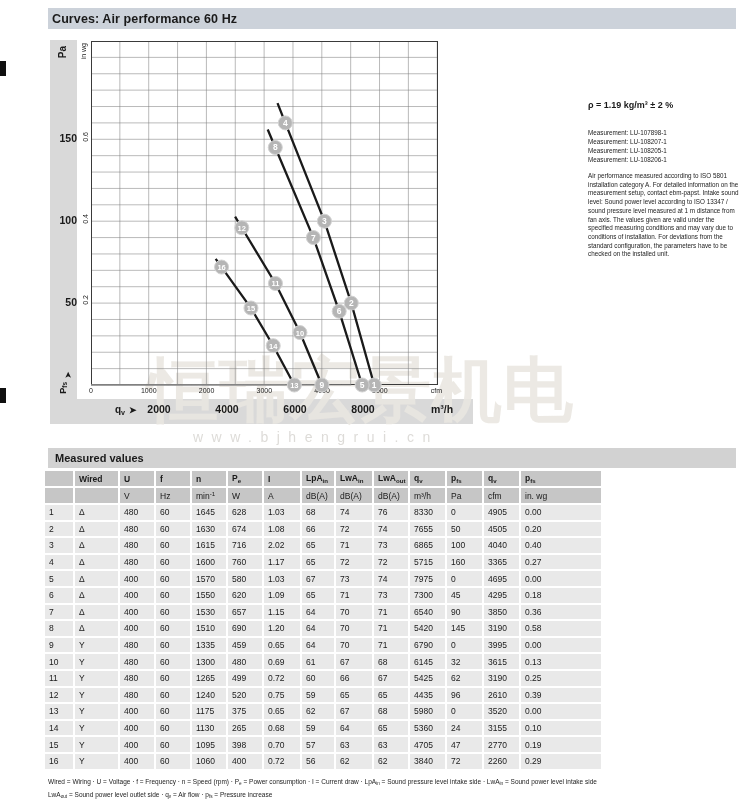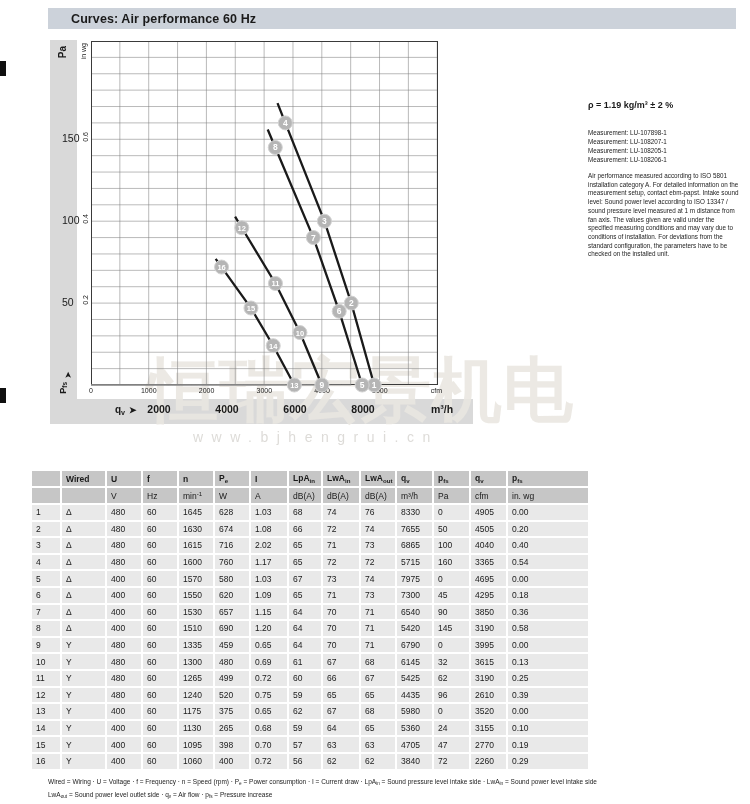--- a/index.html
+++ b/index.html
@@ -7,30 +7,30 @@
         font-family:"Liberation Sans",sans-serif;color:#1a1a1a;}
   sub{font-size:0.72em;vertical-align:-0.25em;}
   sup{font-size:0.72em;vertical-align:0.45em;}
 
   
   .crop-mark{position:absolute;left:0;width:6px;height:15px;background:#101010;}
 
   
   .header-band{position:absolute;left:48px;top:8px;width:688px;height:21px;
     background:var(--header-band,#ccd2da);display:flex;align-items:center;}
-  .header-band span{font-size:12.5px;font-weight:bold;padding-left:23px;letter-spacing:0.1px;}
+  .header-band span{font-size:12.5px;font-weight:bold;padding-left:4px;letter-spacing:0.1px;}
 
   
   .y-band{position:absolute;left:50px;top:40px;width:27px;height:384px;background:var(--axis-band,#d9d9d9);}
   .x-band{position:absolute;left:77px;top:399px;width:396px;height:25px;background:var(--axis-band,#d9d9d9);}
 
   .vtext{writing-mode:vertical-rl;transform:rotate(180deg);}
   .pa-unit{position:absolute;left:7px;top:6px;font-size:10px;font-weight:bold;}
   .inwg-unit{position:absolute;left:80px;top:43px;font-size:7px;z-index:2;}
-  .pa-tick{position:absolute;left:12px;width:27px;text-align:left;font-size:10.5px;font-weight:normal;}
+  .pa-tick{position:absolute;left:0;width:27px;text-align:right;font-size:10.5px;font-weight:bold;}
   .inwg-tick{position:absolute;left:82px;font-size:7px;z-index:2;}
   .pfs-arrow{position:absolute;left:14px;top:330px;font-size:9px;transform:rotate(-90deg);}
   .pfs-label{position:absolute;left:8px;top:342px;font-size:9px;font-weight:bold;}
   .qv-label{position:absolute;left:74px;top:404px;font-size:10px;font-weight:bold;z-index:2;margin-left:41px;}
   .qv-label .arr{font-size:9px;letter-spacing:0;padding-left:4px;}
 
   
   #chart-svg{position:absolute;left:91px;top:41px;width:347px;height:344px;overflow:visible;z-index:2;}
   #chart-svg .grid{stroke:var(--grid,#808080);stroke-width:0.55;}
   #chart-svg .frame{fill:none;stroke:#3a3a3a;stroke-width:1;}
@@ -55,21 +55,21 @@
   
   .wm-cjk{position:absolute;left:148px;top:344px;font-size:70px;font-weight:bold;
     color:var(--watermark,#eae7e1);opacity:0.88;z-index:1;white-space:nowrap;letter-spacing:1px;}
   .wm-url{position:absolute;left:193px;top:429px;font-size:14px;color:#dad8d4;opacity:0.9;
     letter-spacing:8.5px;z-index:1;white-space:nowrap;}
 
   
   .mv-band{position:absolute;left:48px;top:448px;width:688px;height:20px;
     background:var(--table-band,#d2d2d2);display:flex;align-items:center;z-index:2;}
   .mv-band span{font-size:11px;font-weight:bold;padding-left:7px;}
-  #mv-table{position:absolute;left:30px;top:469px;border-collapse:separate;border-spacing:2px;z-index:2;}
+  #mv-table{position:absolute;left:43px;top:469px;border-collapse:separate;border-spacing:2px;z-index:2;}
   #mv-table th,#mv-table td{background:var(--table-body-cell,#e9e9e9);font-size:8.5px;
     text-align:left;padding:0 0 0 4px;height:14.6px;vertical-align:middle;white-space:nowrap;}
   #mv-table thead th{background:var(--table-header-cell,#c6c6c6);height:15px;}
   #mv-table thead tr.hdr th{font-weight:bold;}
   #mv-table thead tr.units th{font-weight:normal;}
 
   
   .legend{position:absolute;left:48px;top:776px;width:690px;font-size:6.5px;line-height:11px;color:#222;}
 </style>
 </head>
@@ -232,20 +232,23 @@
 
   <div class="rho">ρ = 1.19 kg/m³ ± 2 %</div>
   <div class="measurements" id="measurement-list">
       <div class="meas-line">Measurement: LU-107898-1</div>
       <div class="meas-line">Measurement: LU-108207-1</div>
       <div class="meas-line">Measurement: LU-108205-1</div>
       <div class="meas-line">Measurement: LU-108206-1</div>
     </div>
   <div class="note">Air performance measured according to ISO 5801 installation category A. For detailed information on the measurement setup, contact ebm-papst. Intake sound level: Sound power level according to ISO 13347 / sound pressure level measured at 1 m distance from fan axis. The values given are valid under the specified measuring conditions and may vary due to conditions of installation. For deviations from the standard configuration, the parameters have to be checked on the installed unit.</div>
 
+  <div class="mv-band">
+    <span>Measured values</span>
+  </div>
   <table id="mv-table">
     <colgroup>
       <col style="width:28px">
         <col style="width:43px">
         <col style="width:34px">
         <col style="width:34px">
       <col style="width:34px">
         <col style="width:34px">
         <col style="width:36px">
         <col style="width:32px">
@@ -346,21 +349,21 @@
           <td>60</td>
           <td>1600</td>
           <td>760</td>
           <td>1.17</td>
           <td>65</td>
           <td>72</td>
           <td>72</td>
           <td>5715</td>
           <td>160</td>
           <td>3365</td>
-          <td>0.54</td>
+          <td>0.27</td>
         </tr>
         <tr>
           <td>5</td>
           <td>Δ</td>
           <td>400</td>
           <td>60</td>
           <td>1570</td>
           <td>580</td>
           <td>1.03</td>
           <td>67</td>

